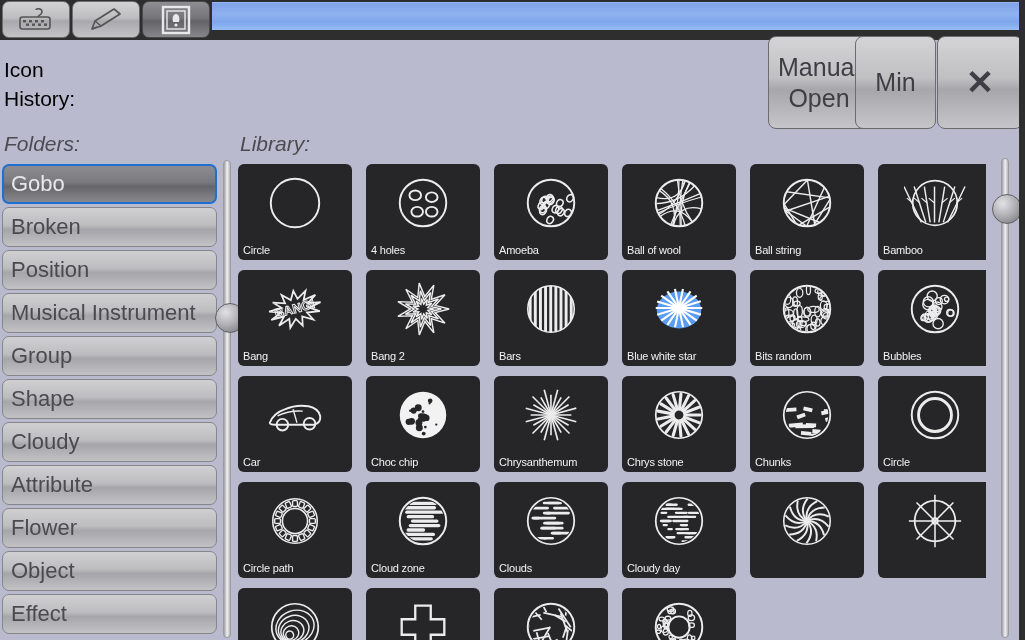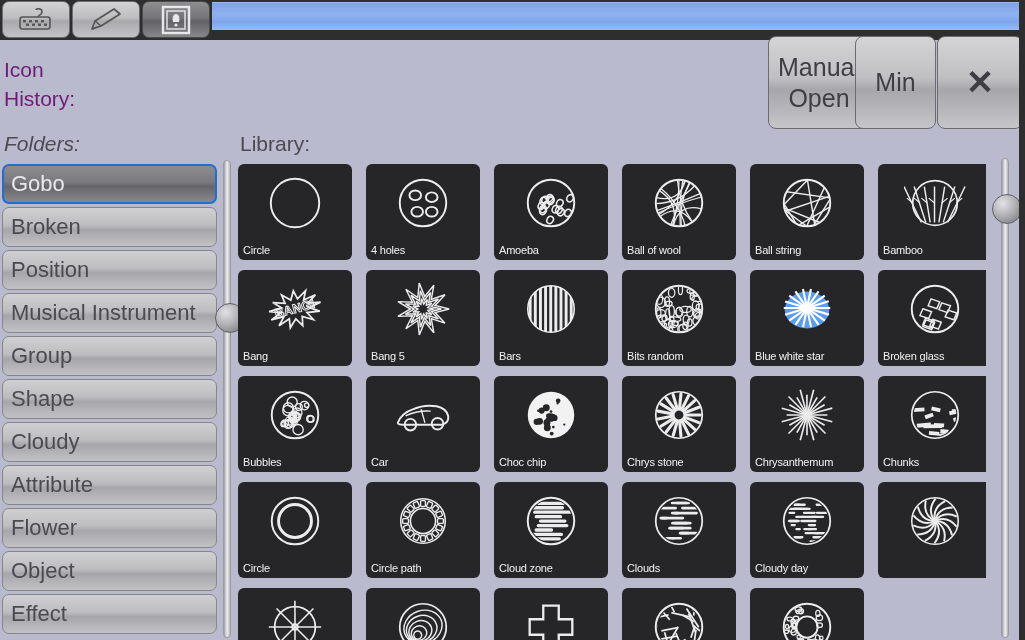--- a/index.html
+++ b/index.html
@@ -37,30 +37,30 @@
     background: linear-gradient(to bottom, #8e8e92 0%, #76767a 45%, #636367 55%, #87878b 100%);
     border: 1px solid #4a4a4c;
   }
   #tbtn-keyboard { left: 2px; }
   #tbtn-pencil   { left: 72px; }
   #tbtn-picture  { left: 142px; }
 
   
   #icon-history-label {
     position: absolute; left: 4px; top: 55px; width: 200px;
-    font-size: 21px; color: #701a75; line-height: 29px;
+    font-size: 21px; color: #000000; line-height: 29px;
     white-space: pre-line;
   }
   #folders-label {
     position: absolute; left: 4px; top: 132px;
     font-size: 21px; color: #4b4b52; font-style: italic;
   }
   #library-label {
     position: absolute; left: 240px; top: 132px;
-    font-size: 21px; color: #4b4b52;
+    font-size: 21px; color: #4b4b52; font-style: italic;
   }
 
   .winbtn {
     position: absolute; top: 36px; height: 93px;
     border-radius: 8px; border: 1px solid #6c6c6e;
     background: linear-gradient(to bottom, #d4d4d6 0%, #c0c0c3 45%, #a7a7ab 58%, #c6c6c9 100%);
     box-sizing: border-box;
     display: flex; align-items: center; justify-content: center;
     text-align: center;
     font-size: 25px; color: #3e3e44; line-height: 31px;
@@ -355,21 +355,21 @@
           <div class="tile-label">Bang</div>
         </div>
         <div class="tile">
           <div class="tile-art">
             <svg width="62" height="62" viewBox="0 0 64 64">
               <polygon points="59.0,32.0 44.5,35.7 54.7,46.6 40.5,41.8 43.2,56.6 33.9,44.9 28.2,58.7 26.6,43.8 14.3,52.4 21.1,39.0 6.1,39.6 19.0,32.0 6.1,24.4 21.1,25.0 14.3,11.6 26.6,20.2 28.1,5.3 33.8,19.1 43.2,7.4 40.5,22.2 54.7,17.3 44.5,28.3 " stroke="#ececed" fill="none" stroke-width="1.5"></polygon>
               <polygon points="50.9,32.0 40.7,34.6 47.9,42.2 38.0,38.9 39.9,49.2 33.3,41.0 29.3,50.7 28.2,40.3 19.6,46.3 24.4,36.9 13.9,37.4 22.9,32.0 13.9,26.7 24.3,27.1 19.6,17.7 28.2,23.7 29.3,13.3 33.3,23.0 39.8,14.8 37.9,25.1 47.9,21.7 40.7,29.4 " stroke="#ececed" fill="none" stroke-width="1.5"></polygon>
               <polygon points="42.8,32.0 37.0,33.5 41.1,37.8 35.4,35.9 36.5,41.8 32.7,37.1 30.5,42.7 29.8,36.7 24.9,40.2 27.6,34.8 21.6,35.1 26.8,32.0 21.6,29.0 27.6,29.2 24.9,23.9 29.8,27.3 30.4,21.3 32.7,26.9 36.5,22.2 35.4,28.1 41.1,26.1 37.0,30.5 " stroke="#ececed" fill="none" stroke-width="1.5"></polygon>
             </svg>
           </div>
-          <div class="tile-label">Bang 5</div>
+          <div class="tile-label">Bang 2</div>
         </div>
         <div class="tile">
           <div class="tile-art">
             <svg width="62" height="62" viewBox="0 0 64 64">
               <defs>
                 <clipPath id="cbars">
                   <circle cx="32" cy="32" r="24"></circle>
                 </clipPath>
               </defs>
               <g clip-path="url(#cbars)">
@@ -380,20 +380,46 @@
                 <rect x="30.2" y="6" width="3" height="52" fill="#ececed"></rect>
                 <rect x="35.5" y="6" width="3" height="52" fill="#ececed"></rect>
                 <rect x="40.8" y="6" width="3" height="52" fill="#ececed"></rect>
                 <rect x="46.1" y="6" width="3" height="52" fill="#ececed"></rect>
                 <rect x="51.4" y="6" width="3" height="52" fill="#ececed"></rect>
               </g>
               <circle cx="32" cy="32" r="24" stroke="#ececed" fill="none" stroke-width="1.6"></circle>
             </svg>
           </div>
           <div class="tile-label">Bars</div>
+        </div>
+        <div class="tile">
+          <div class="tile-art">
+            <svg width="62" height="62" viewBox="0 0 64 64">
+              <ellipse cx="32" cy="33" rx="23" ry="19" fill="#5a9cf2"></ellipse>
+              <line x1="32" y1="31" x2="56.0" y2="31.0" stroke="#ffffff" stroke-width="2.2"></line>
+              <line x1="32" y1="31" x2="54.6" y2="37.8" stroke="#ffffff" stroke-width="2.2"></line>
+              <line x1="32" y1="31" x2="50.4" y2="43.9" stroke="#ffffff" stroke-width="2.2"></line>
+              <line x1="32" y1="31" x2="44.0" y2="48.3" stroke="#ffffff" stroke-width="2.2"></line>
+              <line x1="32" y1="31" x2="36.2" y2="50.7" stroke="#ffffff" stroke-width="2.2"></line>
+              <line x1="32" y1="31" x2="27.9" y2="50.7" stroke="#ffffff" stroke-width="2.2"></line>
+              <line x1="32" y1="31" x2="20.0" y2="48.3" stroke="#ffffff" stroke-width="2.2"></line>
+              <line x1="32" y1="31" x2="13.6" y2="43.9" stroke="#ffffff" stroke-width="2.2"></line>
+              <line x1="32" y1="31" x2="9.5" y2="37.9" stroke="#ffffff" stroke-width="2.2"></line>
+              <line x1="32" y1="31" x2="8.0" y2="31.0" stroke="#ffffff" stroke-width="2.2"></line>
+              <line x1="32" y1="31" x2="9.4" y2="24.2" stroke="#ffffff" stroke-width="2.2"></line>
+              <line x1="32" y1="31" x2="13.6" y2="18.2" stroke="#ffffff" stroke-width="2.2"></line>
+              <line x1="32" y1="31" x2="20.0" y2="13.7" stroke="#ffffff" stroke-width="2.2"></line>
+              <line x1="32" y1="31" x2="27.8" y2="11.3" stroke="#ffffff" stroke-width="2.2"></line>
+              <line x1="32" y1="31" x2="36.1" y2="11.3" stroke="#ffffff" stroke-width="2.2"></line>
+              <line x1="32" y1="31" x2="43.9" y2="13.7" stroke="#ffffff" stroke-width="2.2"></line>
+              <line x1="32" y1="31" x2="50.3" y2="18.1" stroke="#ffffff" stroke-width="2.2"></line>
+              <line x1="32" y1="31" x2="54.5" y2="24.1" stroke="#ffffff" stroke-width="2.2"></line>
+            </svg>
+          </div>
+          <div class="tile-label">Blue white star</div>
         </div>
         <div class="tile">
           <div class="tile-art">
             <svg width="62" height="62" viewBox="0 0 64 64">
               <circle cx="32" cy="32" r="24" stroke="#ececed" fill="none" stroke-width="2"></circle>
               <defs>
                 <clipPath id="cbits">
                   <circle cx="32" cy="32" r="23"></circle>
                 </clipPath>
               </defs>
@@ -445,61 +471,20 @@
                 <ellipse cx="32.2" cy="34.7" rx="3.2" ry="4.7" stroke="#ececed" fill="none" stroke-width="1.3"></ellipse>
                 <ellipse cx="20.9" cy="47.3" rx="4.0" ry="5.0" stroke="#ececed" fill="none" stroke-width="1.3"></ellipse>
               </g>
             </svg>
           </div>
           <div class="tile-label">Bits random</div>
         </div>
         <div class="tile">
           <div class="tile-art">
             <svg width="62" height="62" viewBox="0 0 64 64">
-              <ellipse cx="32" cy="33" rx="23" ry="19" fill="#5a9cf2"></ellipse>
-              <line x1="32" y1="31" x2="56.0" y2="31.0" stroke="#ffffff" stroke-width="2.2"></line>
-              <line x1="32" y1="31" x2="54.6" y2="37.8" stroke="#ffffff" stroke-width="2.2"></line>
-              <line x1="32" y1="31" x2="50.4" y2="43.9" stroke="#ffffff" stroke-width="2.2"></line>
-              <line x1="32" y1="31" x2="44.0" y2="48.3" stroke="#ffffff" stroke-width="2.2"></line>
-              <line x1="32" y1="31" x2="36.2" y2="50.7" stroke="#ffffff" stroke-width="2.2"></line>
-              <line x1="32" y1="31" x2="27.9" y2="50.7" stroke="#ffffff" stroke-width="2.2"></line>
-              <line x1="32" y1="31" x2="20.0" y2="48.3" stroke="#ffffff" stroke-width="2.2"></line>
-              <line x1="32" y1="31" x2="13.6" y2="43.9" stroke="#ffffff" stroke-width="2.2"></line>
-              <line x1="32" y1="31" x2="9.5" y2="37.9" stroke="#ffffff" stroke-width="2.2"></line>
-              <line x1="32" y1="31" x2="8.0" y2="31.0" stroke="#ffffff" stroke-width="2.2"></line>
-              <line x1="32" y1="31" x2="9.4" y2="24.2" stroke="#ffffff" stroke-width="2.2"></line>
-              <line x1="32" y1="31" x2="13.6" y2="18.2" stroke="#ffffff" stroke-width="2.2"></line>
-              <line x1="32" y1="31" x2="20.0" y2="13.7" stroke="#ffffff" stroke-width="2.2"></line>
-              <line x1="32" y1="31" x2="27.8" y2="11.3" stroke="#ffffff" stroke-width="2.2"></line>
-              <line x1="32" y1="31" x2="36.1" y2="11.3" stroke="#ffffff" stroke-width="2.2"></line>
-              <line x1="32" y1="31" x2="43.9" y2="13.7" stroke="#ffffff" stroke-width="2.2"></line>
-              <line x1="32" y1="31" x2="50.3" y2="18.1" stroke="#ffffff" stroke-width="2.2"></line>
-              <line x1="32" y1="31" x2="54.5" y2="24.1" stroke="#ffffff" stroke-width="2.2"></line>
-            </svg>
-          </div>
-          <div class="tile-label">Blue white star</div>
-        </div>
-        <div class="tile">
-          <div class="tile-art">
-            <svg width="62" height="62" viewBox="0 0 64 64">
-              <circle cx="32" cy="32" r="24" stroke="#ececed" fill="none" stroke-width="2"></circle>
-              <polygon points="19.4619341563786,31.789223251028808 28.4619341563786,34.78922325102881 25.4619341563786,41.78922325102881 16.4619341563786,38.78922325102881" stroke="#ececed" fill="none" stroke-width="1.5"></polygon>
-              <polygon points="27.905092592592595,21.605838477366255 36.905092592592595,24.605838477366255 33.905092592592595,31.605838477366255 24.905092592592595,28.605838477366255" stroke="#ececed" fill="none" stroke-width="1.5"></polygon>
-              <polygon points="22.243312757201647,41.391589506172835 31.243312757201647,44.391589506172835 28.243312757201647,51.391589506172835 19.243312757201647,48.391589506172835" stroke="#ececed" fill="none" stroke-width="1.5"></polygon>
-              <polygon points="29.5136316872428,42.62795781893004 38.5136316872428,45.62795781893004 35.5136316872428,52.62795781893004 26.5136316872428,49.62795781893004" stroke="#ececed" fill="none" stroke-width="1.5"></polygon>
-              <polygon points="38.9753086419753,25.68531378600823 47.9753086419753,28.68531378600823 44.9753086419753,35.68531378600823 35.9753086419753,32.68531378600823" stroke="#ececed" fill="none" stroke-width="1.5"></polygon>
-              <polygon points="45.44315843621399,33.15625 54.44315843621399,36.15625 51.44315843621399,43.15625 42.44315843621399,40.15625" stroke="#ececed" fill="none" stroke-width="1.5"></polygon>
-              <polygon points="22.620884773662553,43.1889146090535 31.620884773662553,46.1889146090535 28.620884773662553,53.1889146090535 19.620884773662553,50.1889146090535" stroke="#ececed" fill="none" stroke-width="1.5"></polygon>
-            </svg>
-          </div>
-          <div class="tile-label">Broken glass</div>
-        </div>
-        <div class="tile">
-          <div class="tile-art">
-            <svg width="62" height="62" viewBox="0 0 64 64">
               <circle cx="32" cy="32" r="24" stroke="#ececed" fill="none" stroke-width="2"></circle>
               <circle cx="44.0" cy="21.9" r="2.2" stroke="#ececed" fill="none" stroke-width="1.4"></circle>
               <circle cx="19.9" cy="41.5" r="2.5" stroke="#ececed" fill="none" stroke-width="1.4"></circle>
               <circle cx="26.2" cy="38.2" r="4.2" stroke="#ececed" fill="none" stroke-width="1.4"></circle>
               <circle cx="32.2" cy="34.0" r="5.3" stroke="#ececed" fill="none" stroke-width="1.4"></circle>
               <circle cx="29.5" cy="33.9" r="3.7" stroke="#ececed" fill="none" stroke-width="1.4"></circle>
               <circle cx="31.7" cy="33.7" r="4.5" stroke="#ececed" fill="none" stroke-width="1.4"></circle>
               <circle cx="30.4" cy="36.8" r="2.1" stroke="#ececed" fill="none" stroke-width="1.4"></circle>
               <circle cx="34.3" cy="29.7" r="4.9" stroke="#ececed" fill="none" stroke-width="1.4"></circle>
               <circle cx="29.2" cy="33.5" r="3.9" stroke="#ececed" fill="none" stroke-width="1.4"></circle>
@@ -562,45 +547,20 @@
               <circle cx="27.1" cy="24.5" r="3.6" fill="#262628"></circle>
               <circle cx="33.6" cy="35.7" r="2.5" fill="#262628"></circle>
               <circle cx="17.2" cy="39.0" r="3.2" fill="#262628"></circle>
             </svg>
           </div>
           <div class="tile-label">Choc chip</div>
         </div>
         <div class="tile">
           <div class="tile-art">
             <svg width="62" height="62" viewBox="0 0 64 64">
-              <circle cx="32" cy="32" r="24" stroke="#ececed" fill="none" stroke-width="1.8"></circle>
-              <line x1="38.0" y1="32.0" x2="54.0" y2="32.0" stroke="#ececed" stroke-width="3.2" stroke-linecap="round"></line>
-              <line x1="37.6" y1="34.2" x2="52.5" y2="39.9" stroke="#ececed" stroke-width="3.2" stroke-linecap="round"></line>
-              <line x1="36.4" y1="36.0" x2="48.3" y2="46.8" stroke="#ececed" stroke-width="3.2" stroke-linecap="round"></line>
-              <line x1="34.7" y1="37.4" x2="41.8" y2="51.7" stroke="#ececed" stroke-width="3.2" stroke-linecap="round"></line>
-              <line x1="32.6" y1="38.0" x2="34.0" y2="53.9" stroke="#ececed" stroke-width="3.2" stroke-linecap="round"></line>
-              <line x1="30.4" y1="37.8" x2="26.0" y2="53.2" stroke="#ececed" stroke-width="3.2" stroke-linecap="round"></line>
-              <line x1="28.4" y1="36.8" x2="18.8" y2="49.6" stroke="#ececed" stroke-width="3.2" stroke-linecap="round"></line>
-              <line x1="26.9" y1="35.2" x2="13.3" y2="43.6" stroke="#ececed" stroke-width="3.2" stroke-linecap="round"></line>
-              <line x1="26.1" y1="33.1" x2="10.4" y2="36.1" stroke="#ececed" stroke-width="3.2" stroke-linecap="round"></line>
-              <line x1="26.1" y1="30.9" x2="10.4" y2="28.0" stroke="#ececed" stroke-width="3.2" stroke-linecap="round"></line>
-              <line x1="26.9" y1="28.9" x2="13.3" y2="20.5" stroke="#ececed" stroke-width="3.2" stroke-linecap="round"></line>
-              <line x1="28.4" y1="27.2" x2="18.7" y2="14.5" stroke="#ececed" stroke-width="3.2" stroke-linecap="round"></line>
-              <line x1="30.3" y1="26.2" x2="25.9" y2="10.9" stroke="#ececed" stroke-width="3.2" stroke-linecap="round"></line>
-              <line x1="32.5" y1="26.0" x2="34.0" y2="10.1" stroke="#ececed" stroke-width="3.2" stroke-linecap="round"></line>
-              <line x1="34.7" y1="26.6" x2="41.8" y2="12.3" stroke="#ececed" stroke-width="3.2" stroke-linecap="round"></line>
-              <line x1="36.4" y1="27.9" x2="48.2" y2="17.1" stroke="#ececed" stroke-width="3.2" stroke-linecap="round"></line>
-              <line x1="37.6" y1="29.8" x2="52.5" y2="24.0" stroke="#ececed" stroke-width="3.2" stroke-linecap="round"></line>
-            </svg>
-          </div>
-          <div class="tile-label">Chrys stone</div>
-        </div>
-        <div class="tile">
-          <div class="tile-art">
-            <svg width="62" height="62" viewBox="0 0 64 64">
               <line x1="32" y1="32" x2="53.0" y2="32.0" stroke="#ececed" stroke-width="1.7"></line>
               <line x1="32" y1="32" x2="58.1" y2="39.0" stroke="#ececed" stroke-width="1.7"></line>
               <line x1="32" y1="32" x2="50.2" y2="42.5" stroke="#ececed" stroke-width="1.7"></line>
               <line x1="32" y1="32" x2="51.1" y2="51.1" stroke="#ececed" stroke-width="1.7"></line>
               <line x1="32" y1="32" x2="42.5" y2="50.2" stroke="#ececed" stroke-width="1.7"></line>
               <line x1="32" y1="32" x2="39.0" y2="58.1" stroke="#ececed" stroke-width="1.7"></line>
               <line x1="32" y1="32" x2="32.0" y2="53.0" stroke="#ececed" stroke-width="1.7"></line>
               <line x1="32" y1="32" x2="25.0" y2="58.1" stroke="#ececed" stroke-width="1.7"></line>
               <line x1="32" y1="32" x2="21.5" y2="50.2" stroke="#ececed" stroke-width="1.7"></line>
               <line x1="32" y1="32" x2="12.9" y2="51.1" stroke="#ececed" stroke-width="1.7"></line>
@@ -615,20 +575,45 @@
               <line x1="32" y1="32" x2="31.9" y2="11.0" stroke="#ececed" stroke-width="1.7"></line>
               <line x1="32" y1="32" x2="38.9" y2="5.9" stroke="#ececed" stroke-width="1.7"></line>
               <line x1="32" y1="32" x2="42.5" y2="13.8" stroke="#ececed" stroke-width="1.7"></line>
               <line x1="32" y1="32" x2="51.0" y2="12.9" stroke="#ececed" stroke-width="1.7"></line>
               <line x1="32" y1="32" x2="50.2" y2="21.4" stroke="#ececed" stroke-width="1.7"></line>
               <line x1="32" y1="32" x2="58.1" y2="24.9" stroke="#ececed" stroke-width="1.7"></line>
               <circle cx="32" cy="32" r="2.5" fill="#ececed"></circle>
             </svg>
           </div>
           <div class="tile-label">Chrysanthemum</div>
+        </div>
+        <div class="tile">
+          <div class="tile-art">
+            <svg width="62" height="62" viewBox="0 0 64 64">
+              <circle cx="32" cy="32" r="24" stroke="#ececed" fill="none" stroke-width="1.8"></circle>
+              <line x1="38.0" y1="32.0" x2="54.0" y2="32.0" stroke="#ececed" stroke-width="3.2" stroke-linecap="round"></line>
+              <line x1="37.6" y1="34.2" x2="52.5" y2="39.9" stroke="#ececed" stroke-width="3.2" stroke-linecap="round"></line>
+              <line x1="36.4" y1="36.0" x2="48.3" y2="46.8" stroke="#ececed" stroke-width="3.2" stroke-linecap="round"></line>
+              <line x1="34.7" y1="37.4" x2="41.8" y2="51.7" stroke="#ececed" stroke-width="3.2" stroke-linecap="round"></line>
+              <line x1="32.6" y1="38.0" x2="34.0" y2="53.9" stroke="#ececed" stroke-width="3.2" stroke-linecap="round"></line>
+              <line x1="30.4" y1="37.8" x2="26.0" y2="53.2" stroke="#ececed" stroke-width="3.2" stroke-linecap="round"></line>
+              <line x1="28.4" y1="36.8" x2="18.8" y2="49.6" stroke="#ececed" stroke-width="3.2" stroke-linecap="round"></line>
+              <line x1="26.9" y1="35.2" x2="13.3" y2="43.6" stroke="#ececed" stroke-width="3.2" stroke-linecap="round"></line>
+              <line x1="26.1" y1="33.1" x2="10.4" y2="36.1" stroke="#ececed" stroke-width="3.2" stroke-linecap="round"></line>
+              <line x1="26.1" y1="30.9" x2="10.4" y2="28.0" stroke="#ececed" stroke-width="3.2" stroke-linecap="round"></line>
+              <line x1="26.9" y1="28.9" x2="13.3" y2="20.5" stroke="#ececed" stroke-width="3.2" stroke-linecap="round"></line>
+              <line x1="28.4" y1="27.2" x2="18.7" y2="14.5" stroke="#ececed" stroke-width="3.2" stroke-linecap="round"></line>
+              <line x1="30.3" y1="26.2" x2="25.9" y2="10.9" stroke="#ececed" stroke-width="3.2" stroke-linecap="round"></line>
+              <line x1="32.5" y1="26.0" x2="34.0" y2="10.1" stroke="#ececed" stroke-width="3.2" stroke-linecap="round"></line>
+              <line x1="34.7" y1="26.6" x2="41.8" y2="12.3" stroke="#ececed" stroke-width="3.2" stroke-linecap="round"></line>
+              <line x1="36.4" y1="27.9" x2="48.2" y2="17.1" stroke="#ececed" stroke-width="3.2" stroke-linecap="round"></line>
+              <line x1="37.6" y1="29.8" x2="52.5" y2="24.0" stroke="#ececed" stroke-width="3.2" stroke-linecap="round"></line>
+            </svg>
+          </div>
+          <div class="tile-label">Chrys stone</div>
         </div>
         <div class="tile">
           <div class="tile-art">
             <svg width="62" height="62" viewBox="0 0 64 64">
               <circle cx="32" cy="32" r="24" stroke="#ececed" fill="none" stroke-width="1.8"></circle>
               <defs>
                 <clipPath id="cch">
                   <circle cx="32" cy="32" r="22"></circle>
                 </clipPath>
               </defs>

